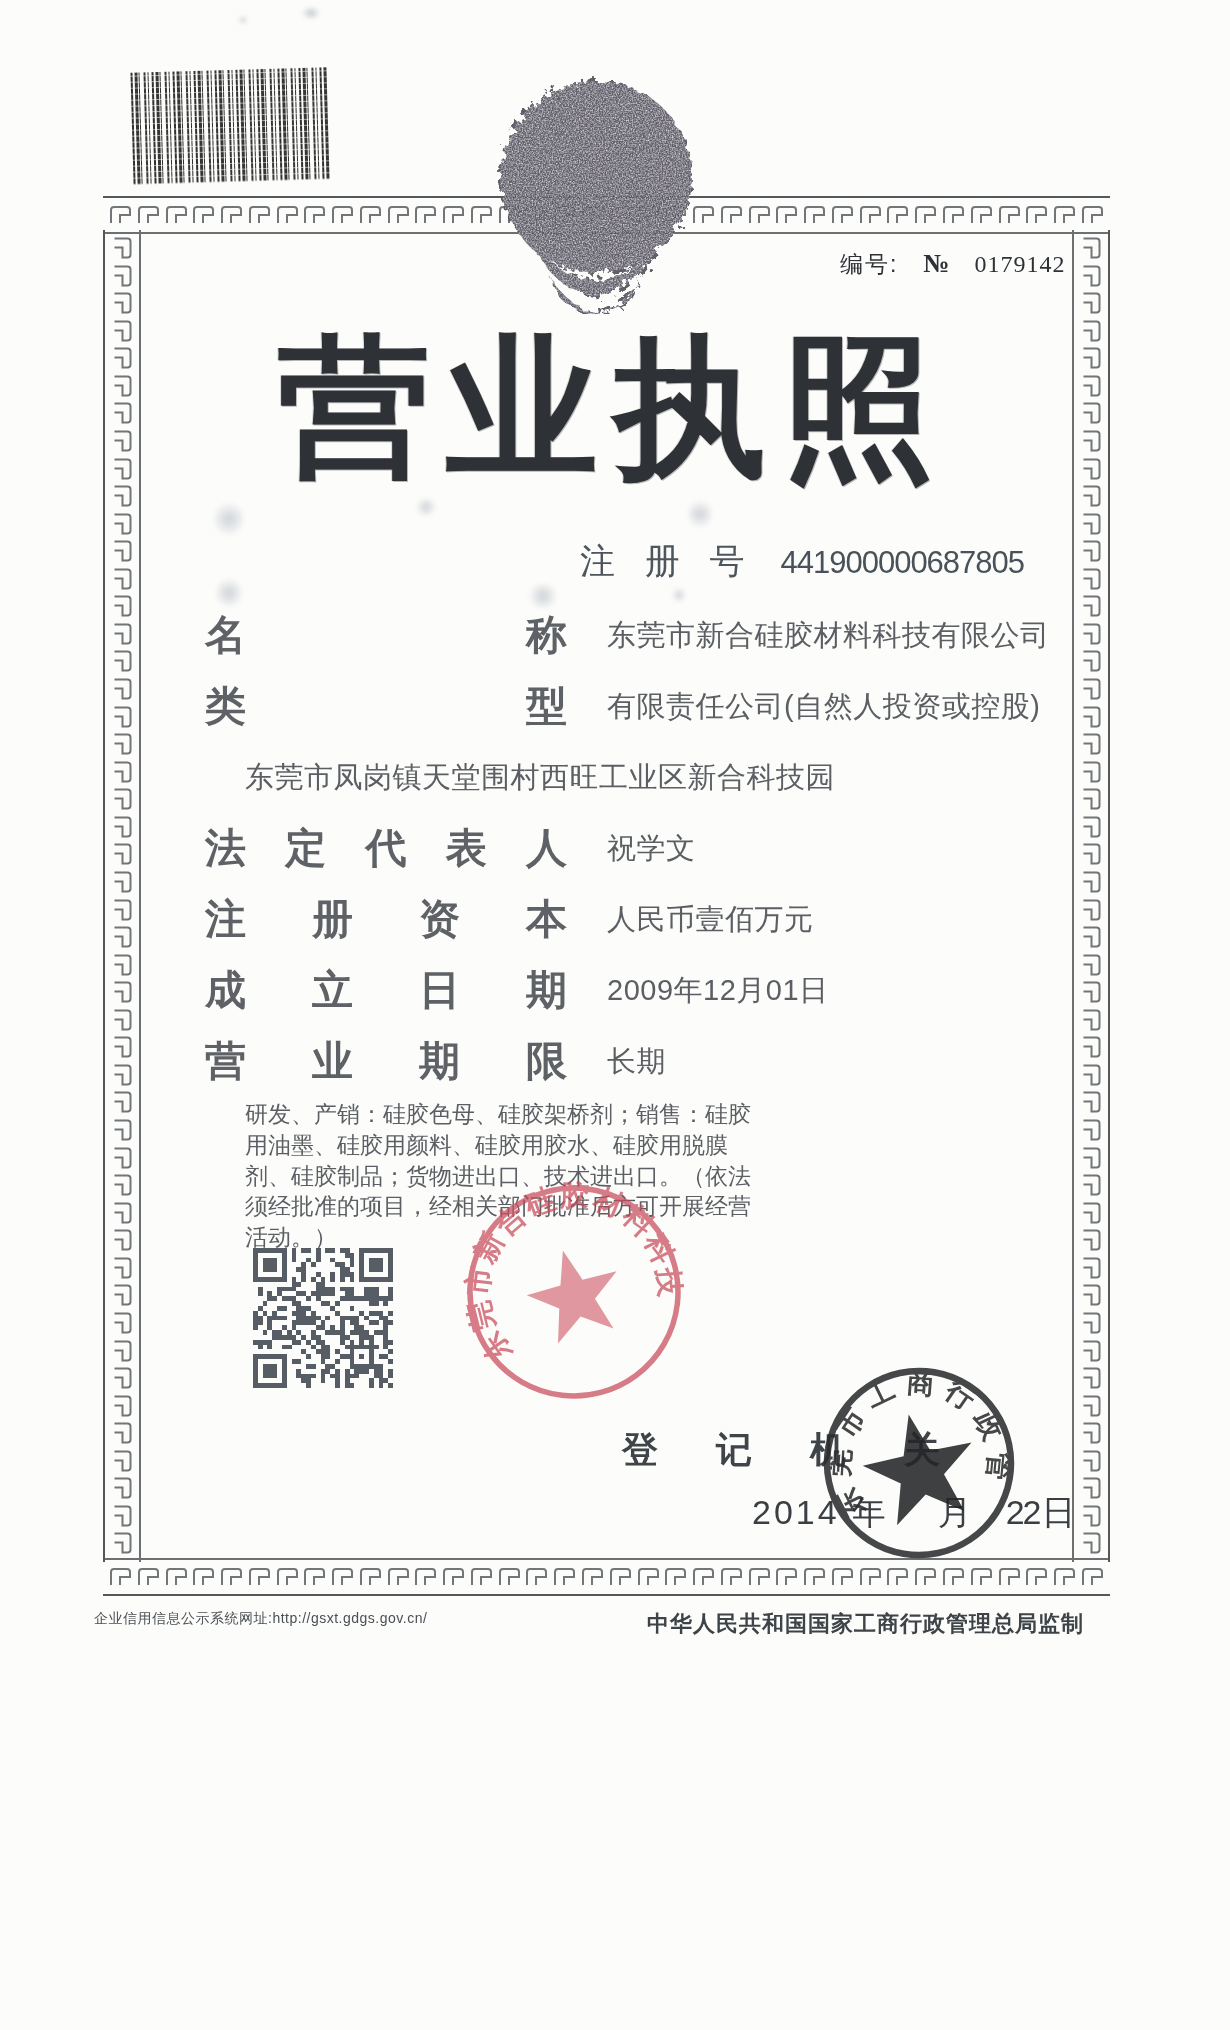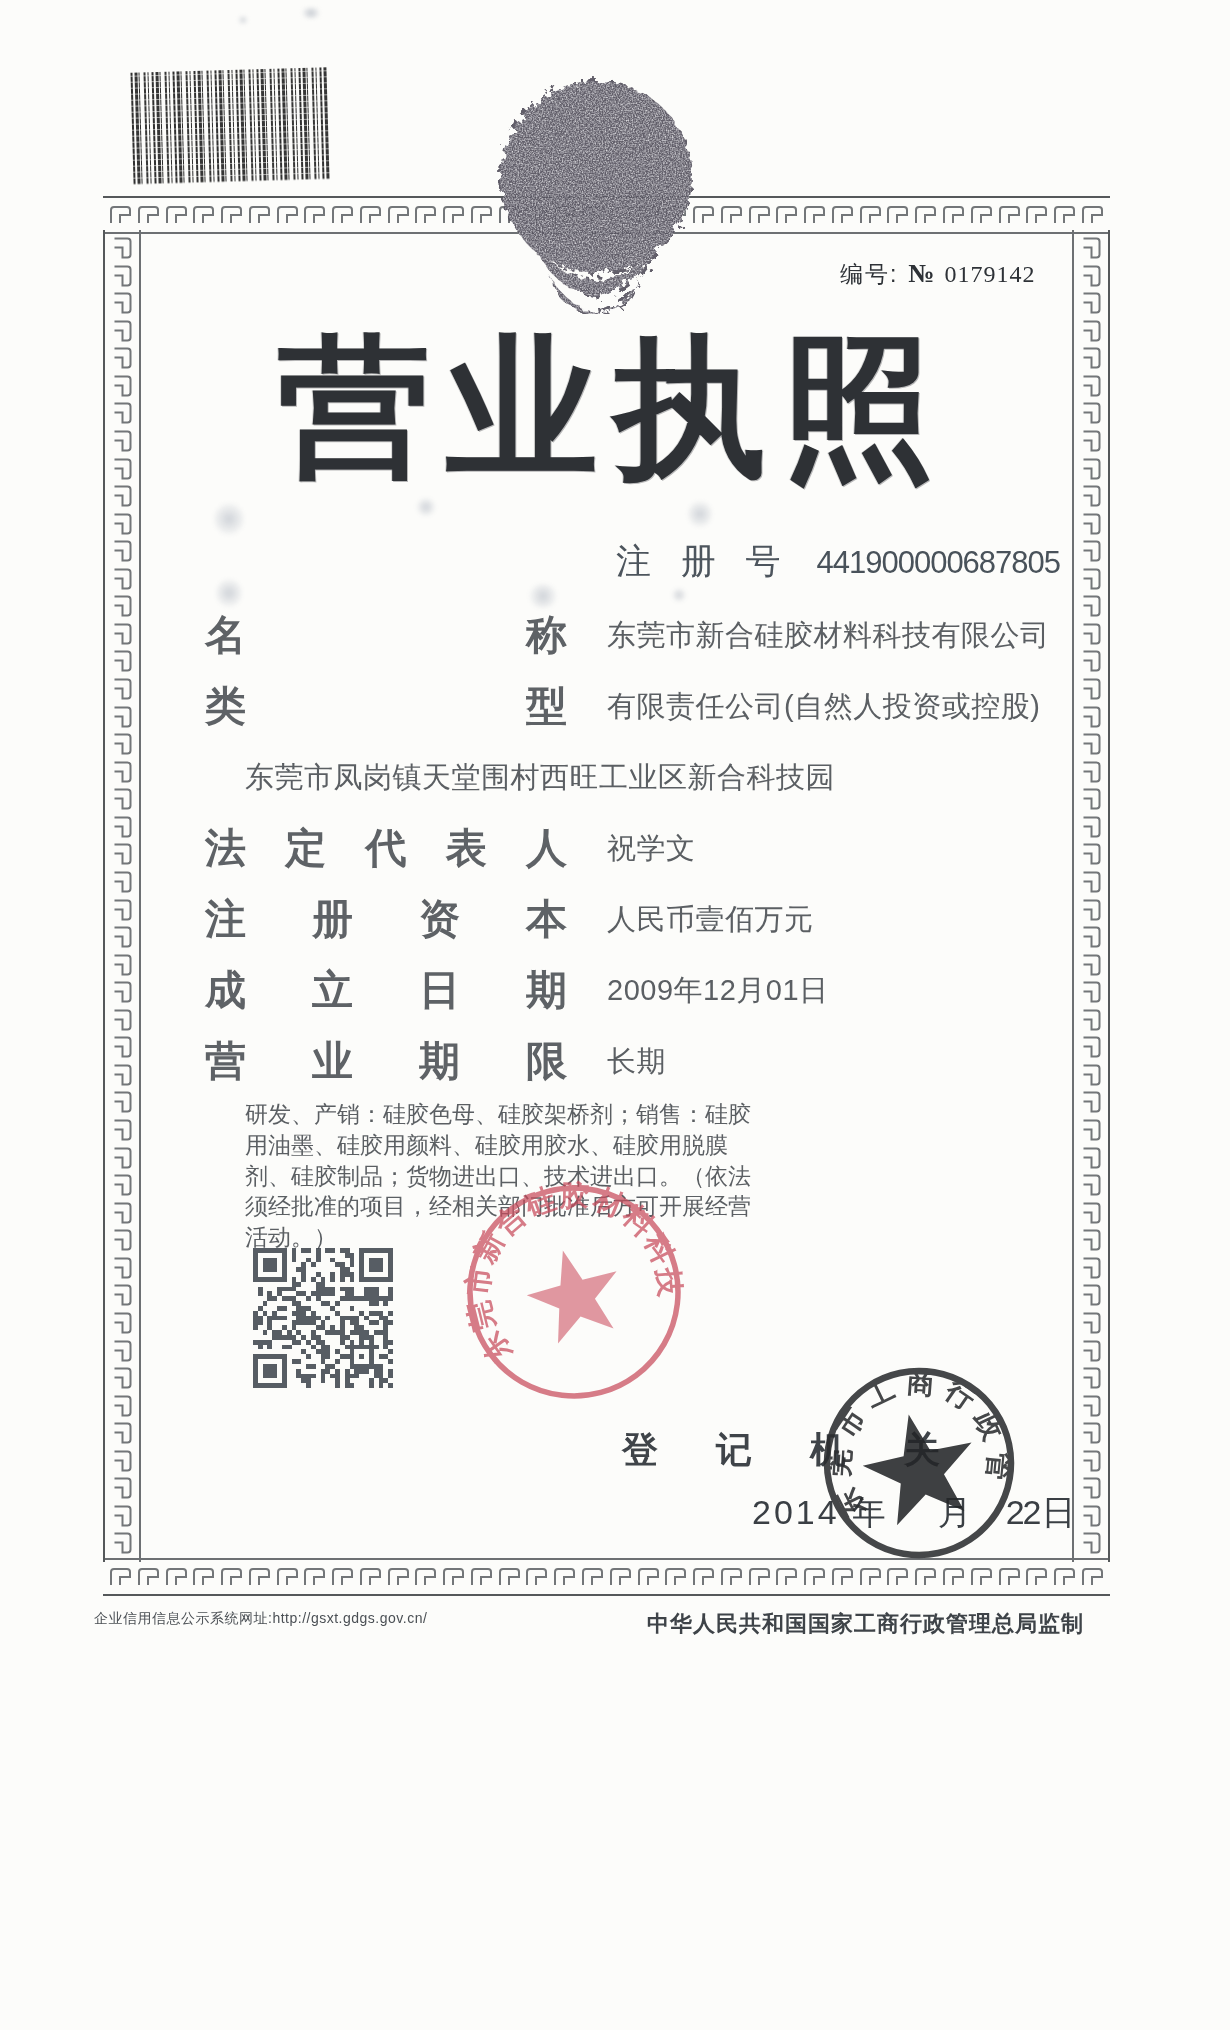--- a/index.html
+++ b/index.html
@@ -23,33 +23,33 @@
   .strip{position:absolute;display:flex;overflow:hidden;}
   .strip.h{left:0;right:0;height:34px;flex-direction:row;align-items:center;justify-content:space-between;padding:0 5px;}
   .strip.v{top:34px;bottom:34px;width:34px;flex-direction:column;align-items:center;justify-content:space-between;padding:5px 0;}
   .strip.top{top:0;border-top:2px solid #55585a;border-bottom:2px solid #6d7073;}
   .strip.bottom{bottom:0;border-bottom:2px solid #55585a;border-top:2px solid #6d7073;}
   .strip.left{left:0;border-left:2px solid #55585a;border-right:2px solid #6d7073;}
   .strip.right{right:0;border-right:2px solid #55585a;border-left:2px solid #6d7073;}
   .tile{flex:0 0 auto;}
   .strip.v .tile{transform:rotate(90deg);}
   
-  .serial{position:absolute;left:840px;top:259px;z-index:4;display:flex;align-items:baseline;gap:10px;color:#2e3237;}
+  .serial{position:absolute;left:840px;top:249px;z-index:4;display:flex;align-items:baseline;gap:25px;color:#2e3237;}
   .serial .pref{font-size:23px;letter-spacing:2px;}
   .serial .nosym{font-family:"Liberation Serif",serif;font-weight:700;font-size:26px;}
   .serial .num{font-family:Liberation Serif, serif;font-size:24px;letter-spacing:1px;}
   
   .title{position:absolute;left:278px;top:328px;width:656px;display:flex;justify-content:space-between;z-index:4;}
   .title span{
     font-size:152px;line-height:1.05;font-weight:700;color:#323539;
     text-shadow:1px 1px 0 rgba(60,60,65,.35), -1px 0 0 rgba(60,60,65,.2);
     filter:blur(.4px) contrast(1.05);
   }
   
-  .regline{position:absolute;left:616px;top:538px;z-index:4;display:flex;align-items:baseline;}
+  .regline{position:absolute;left:580px;top:538px;z-index:4;display:flex;align-items:baseline;}
   .regline .rlabel{font-size:35px;color:#4d555d;letter-spacing:10px;font-weight:500;}
   .regline .rnum{font-size:31px;color:#49525a;margin-left:26px;letter-spacing:-1px;}
   
   .rows{position:absolute;left:205px;top:600px;width:888px;z-index:4;}
   .row{display:flex;align-items:center;height:71px;}
   .row.scope{height:auto;align-items:flex-start;margin-top:2px;}
   .flabel{
     width:362px;flex:0 0 362px;font-size:41px;font-weight:600;color:#53575b;
     text-align:justify;text-align-last:justify;text-justify:inter-character;
     line-height:1.1;opacity:.93;

